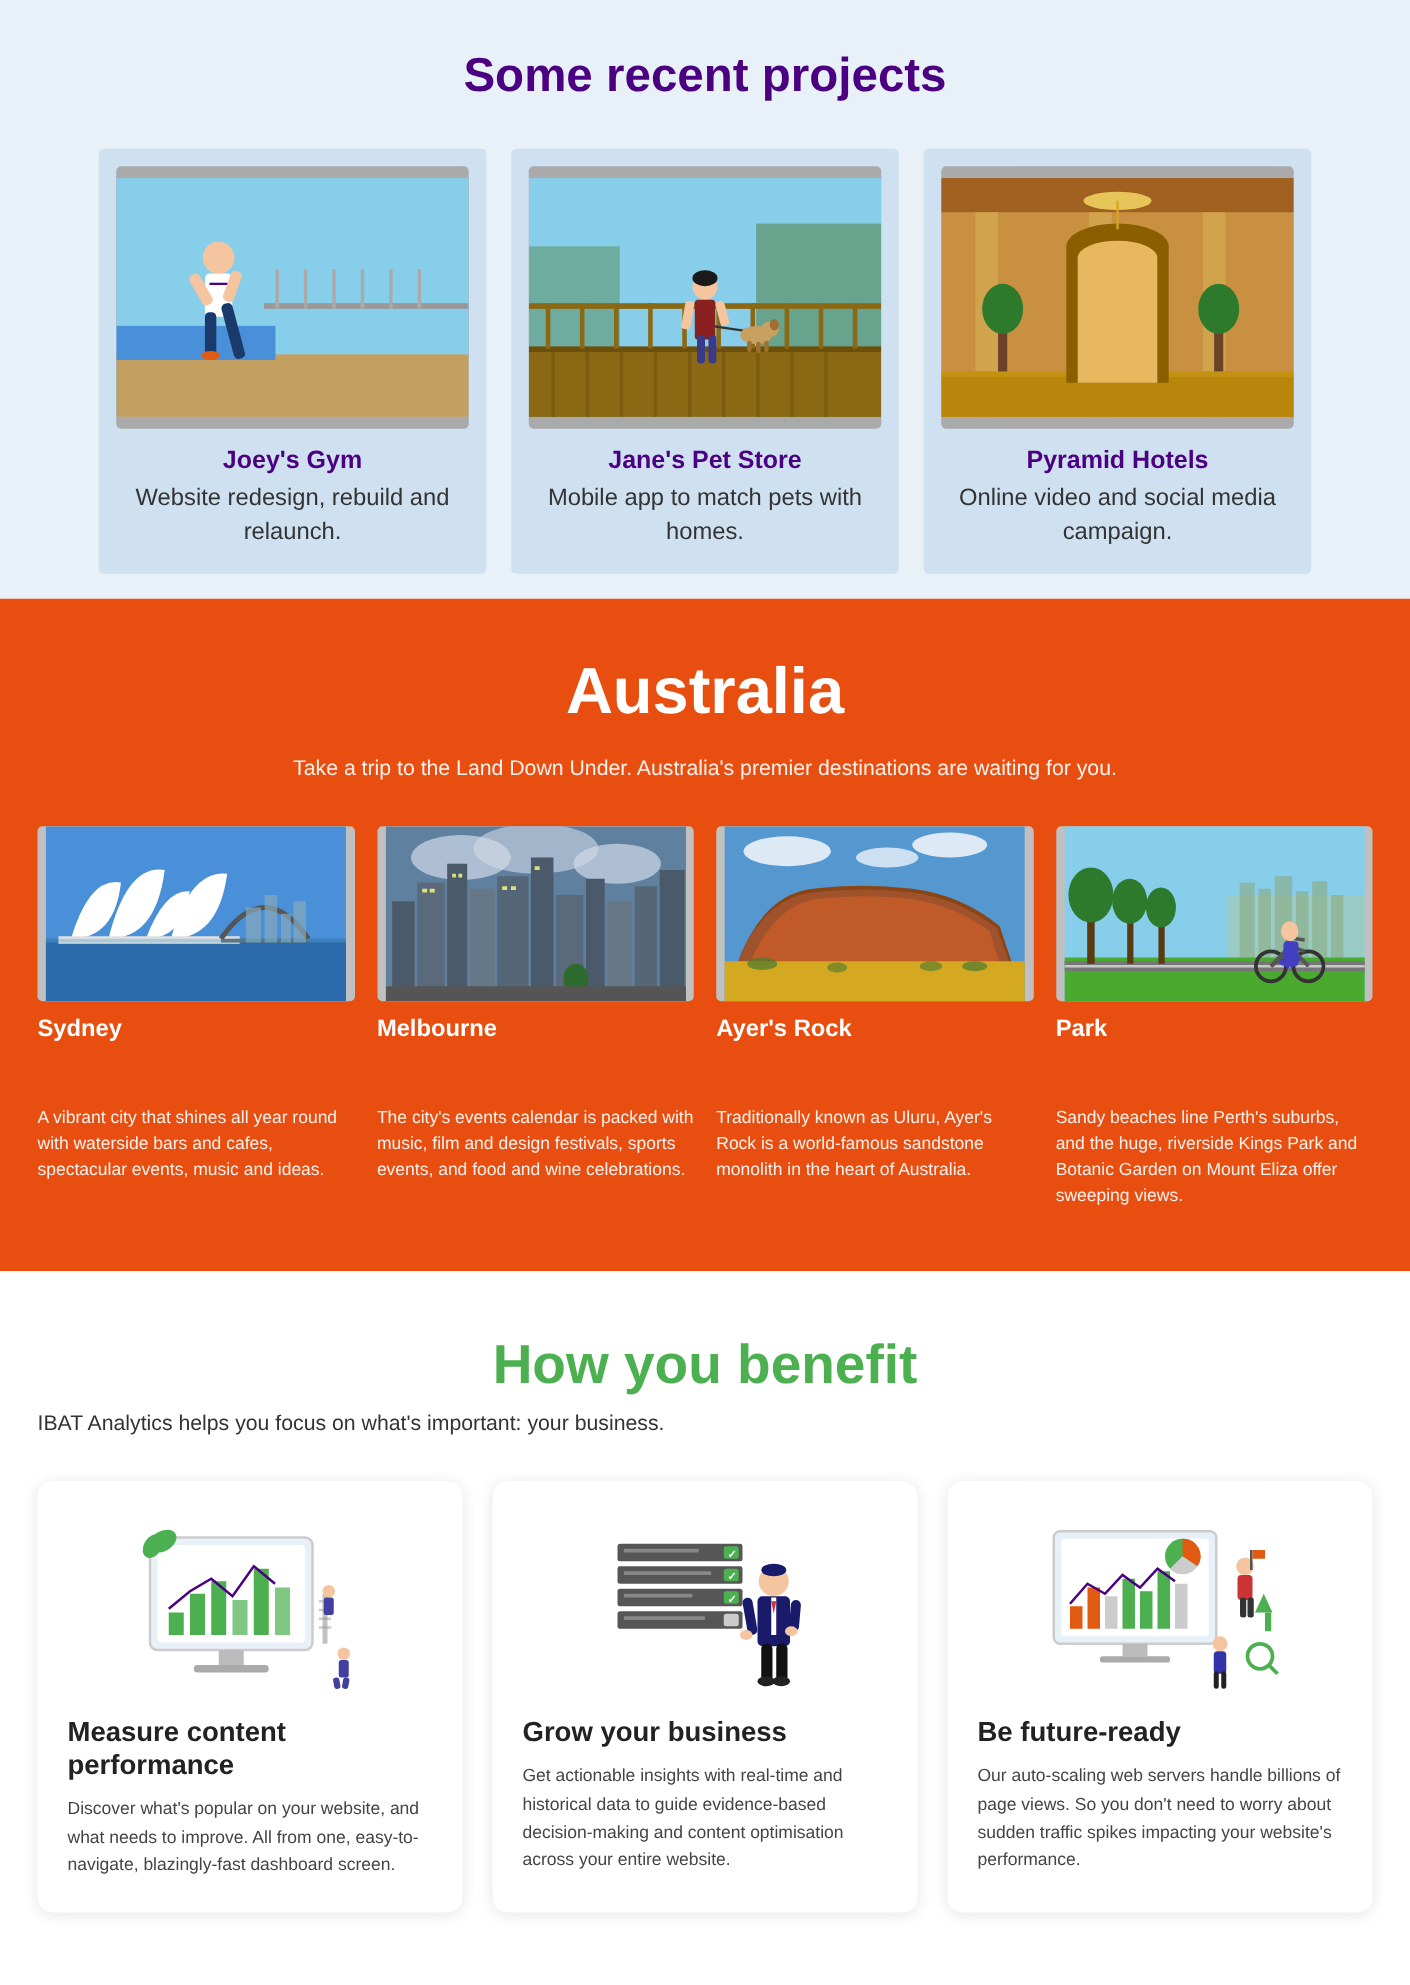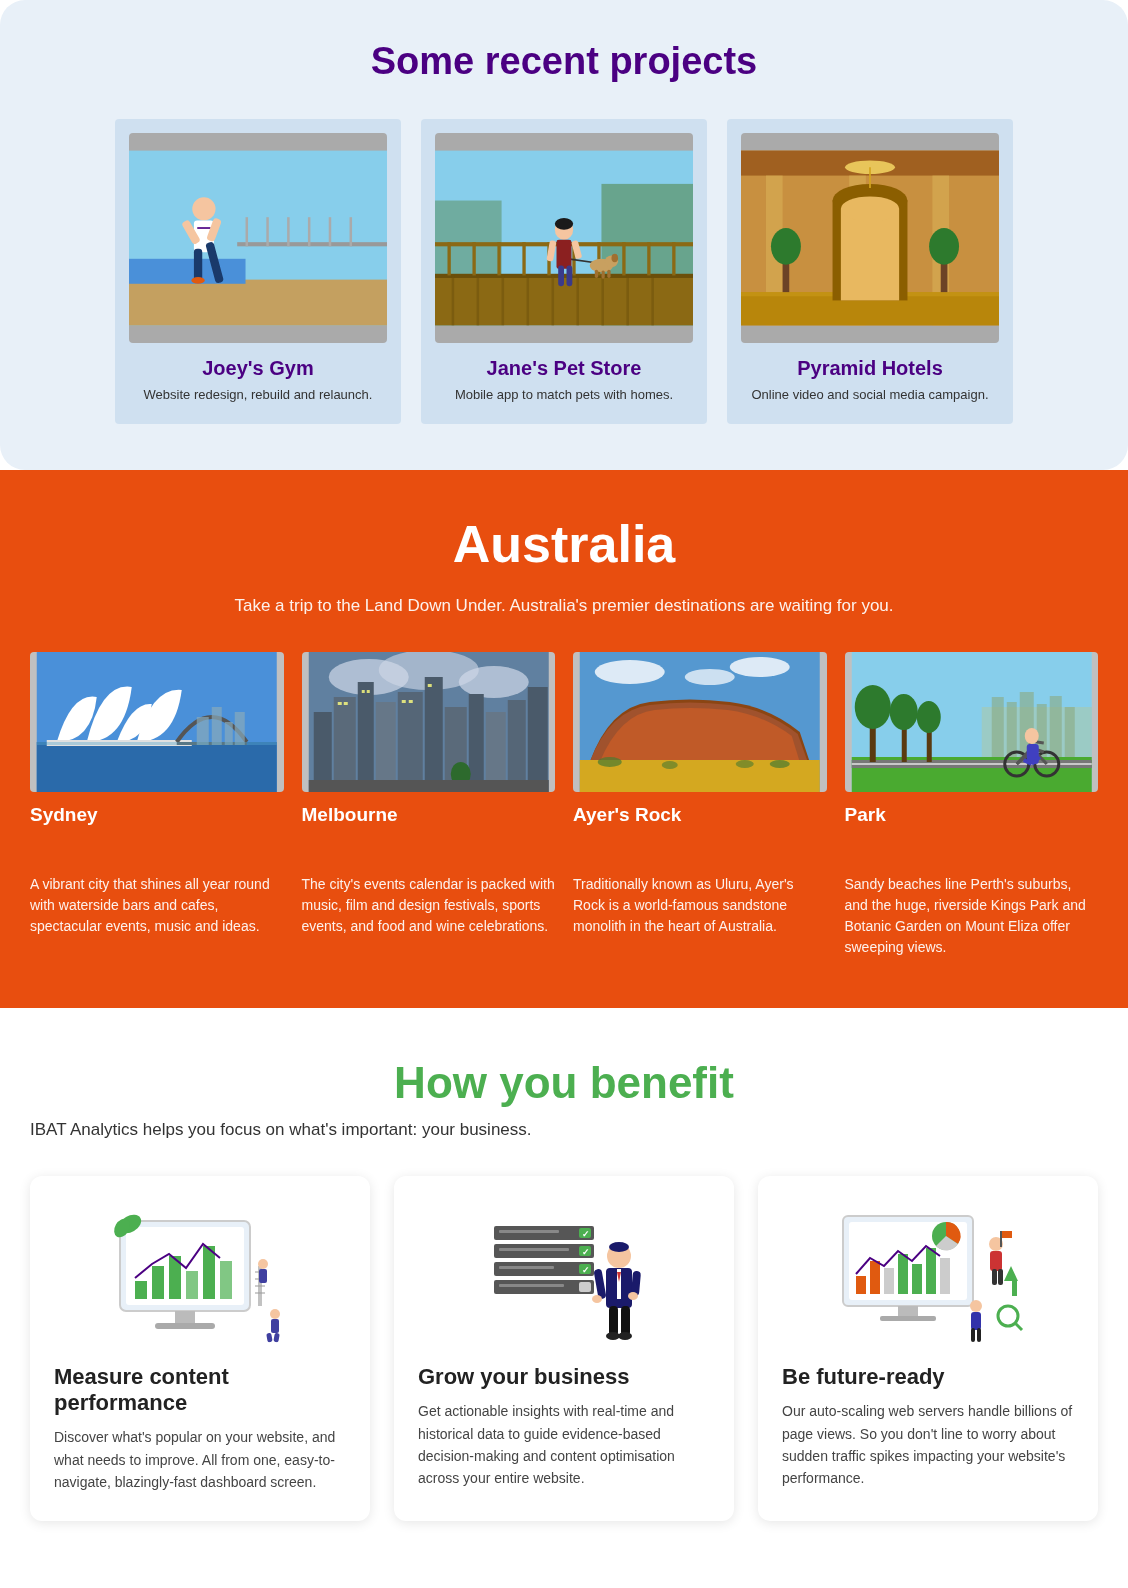--- a/index.html
+++ b/index.html
@@ -1,60 +1,59 @@
 <!DOCTYPE html>
 <html><head>
   <meta charset="utf-8">
   <style>
     * { box-sizing: border-box; margin: 0; padding: 0; }
     body { font-family: Arial, sans-serif; background: #fff; width: 1128px; }
 
     
     .section-projects {
       background: #e8f0f8;
-      padding: 40px 30px 46px;
-      border-radius: 25px;
+      padding: 40px 30px 20px;
     }
     .section-projects h2 {
       text-align: center;
       color: #4b0082;
       font-size: 38px;
       font-weight: 800;
       margin-bottom: 36px;
     }
     .projects-grid {
       display: flex;
       gap: 20px;
       justify-content: center;
     }
     .project-card {
       background: #cfe0f0;
       border-radius: 4px;
       padding: 14px 14px 20px;
-      width: 286px;
+      width: 310px;
       text-align: center;
     }
     .project-card-img {
       width: 100%;
       height: 210px;
       background: #aaa;
       border-radius: 4px;
       overflow: hidden;
       margin-bottom: 14px;
     }
     .project-card-img svg { width: 100%; height: 100%; }
     .project-card h3 {
       color: #4b0082;
       font-size: 20px;
       font-weight: 700;
       margin-bottom: 6px;
     }
     .project-card p {
       color: #333;
-      font-size: 13px;
+      font-size: 19px;
       line-height: 1.4;
     }
 
     
     .section-australia {
       background: #e84e0f;
       padding: 44px 30px 50px;
       color: #fff;
     }
     .section-australia h2 {
@@ -578,17 +577,17 @@
           <rect x="149" y="122" width="4" height="14" rx="2" fill="#222"></rect>
 
           <circle cx="180" cy="110" r="10" stroke="#4caf50" stroke-width="3" fill="none"></circle>
           <line x1="187" y1="117" x2="194" y2="124" stroke="#4caf50" stroke-width="3"></line>
 
           <polygon points="183,60 190,75 176,75" fill="#4caf50"></polygon>
           <rect x="184" y="75" width="5" height="15" fill="#4caf50"></rect>
         </svg>
       </div>
       <h3>Be future-ready</h3>
-      <p>Our auto-scaling web servers handle billions of page views. So you don't line to worry about sudden traffic spikes impacting your website's performance.</p>
+      <p>Our auto-scaling web servers handle billions of page views. So you don't need to worry about sudden traffic spikes impacting your website's performance.</p>
     </div>
 
   </div>
 </section>
 
 </body></html>

